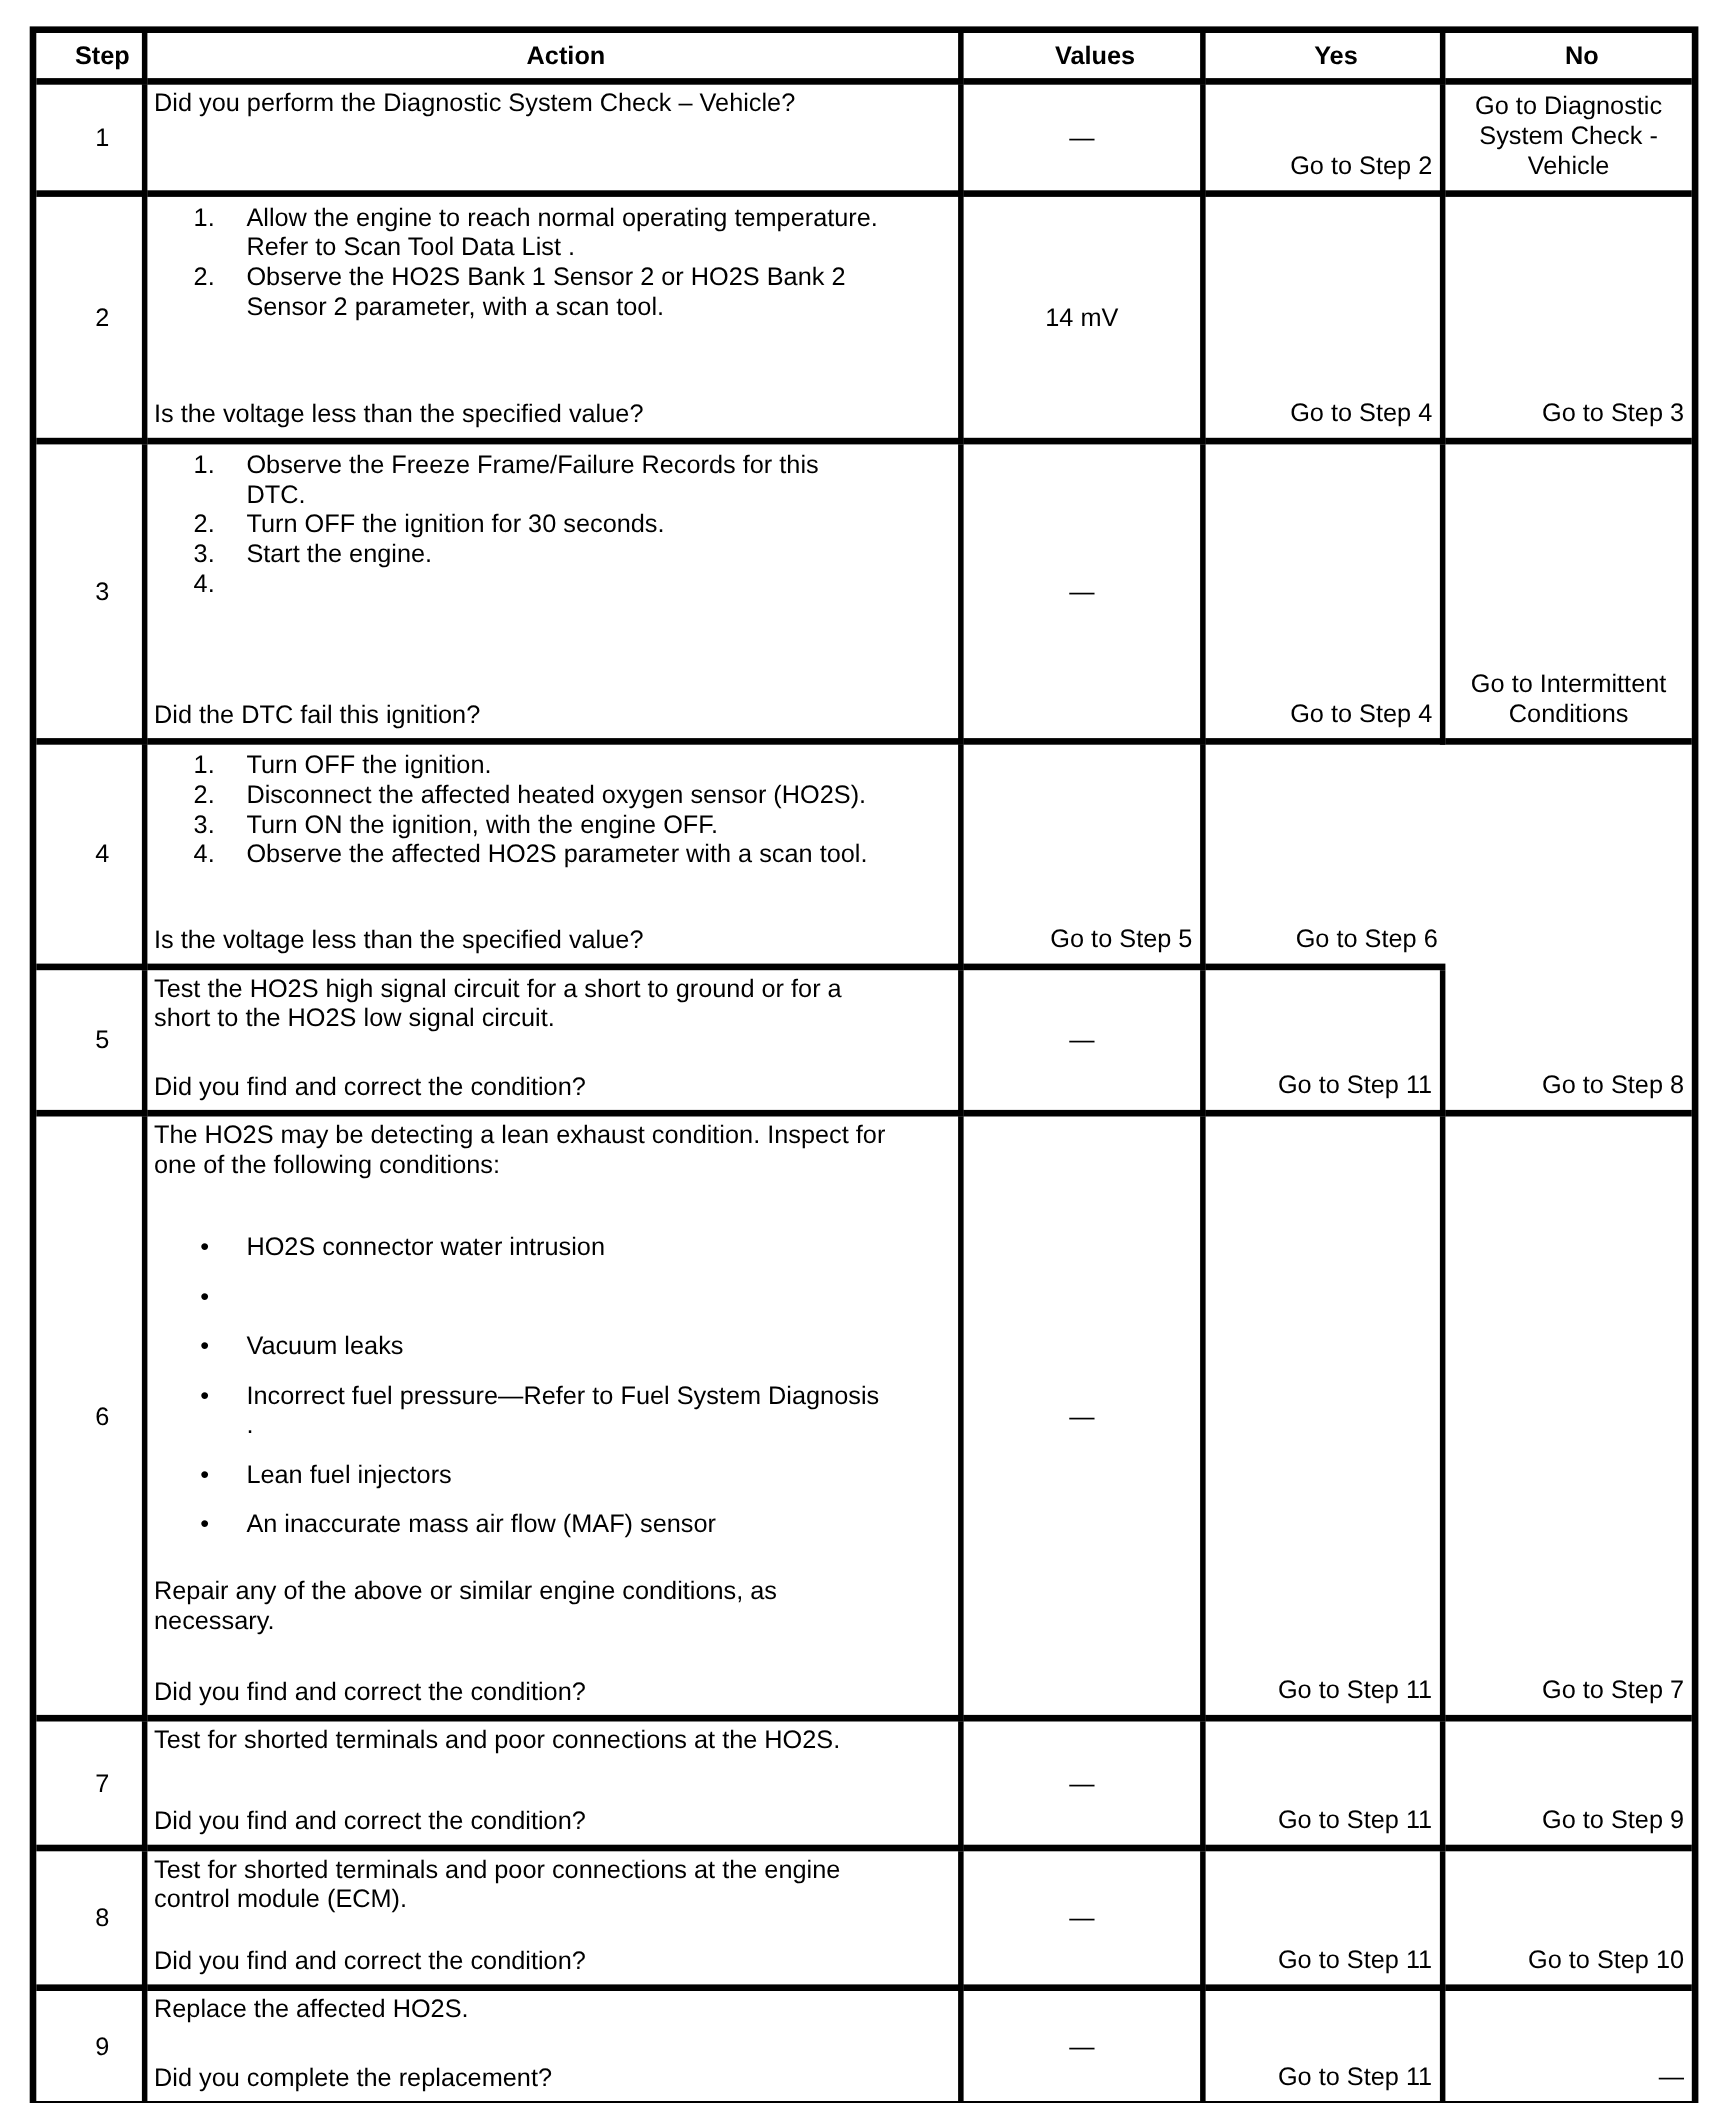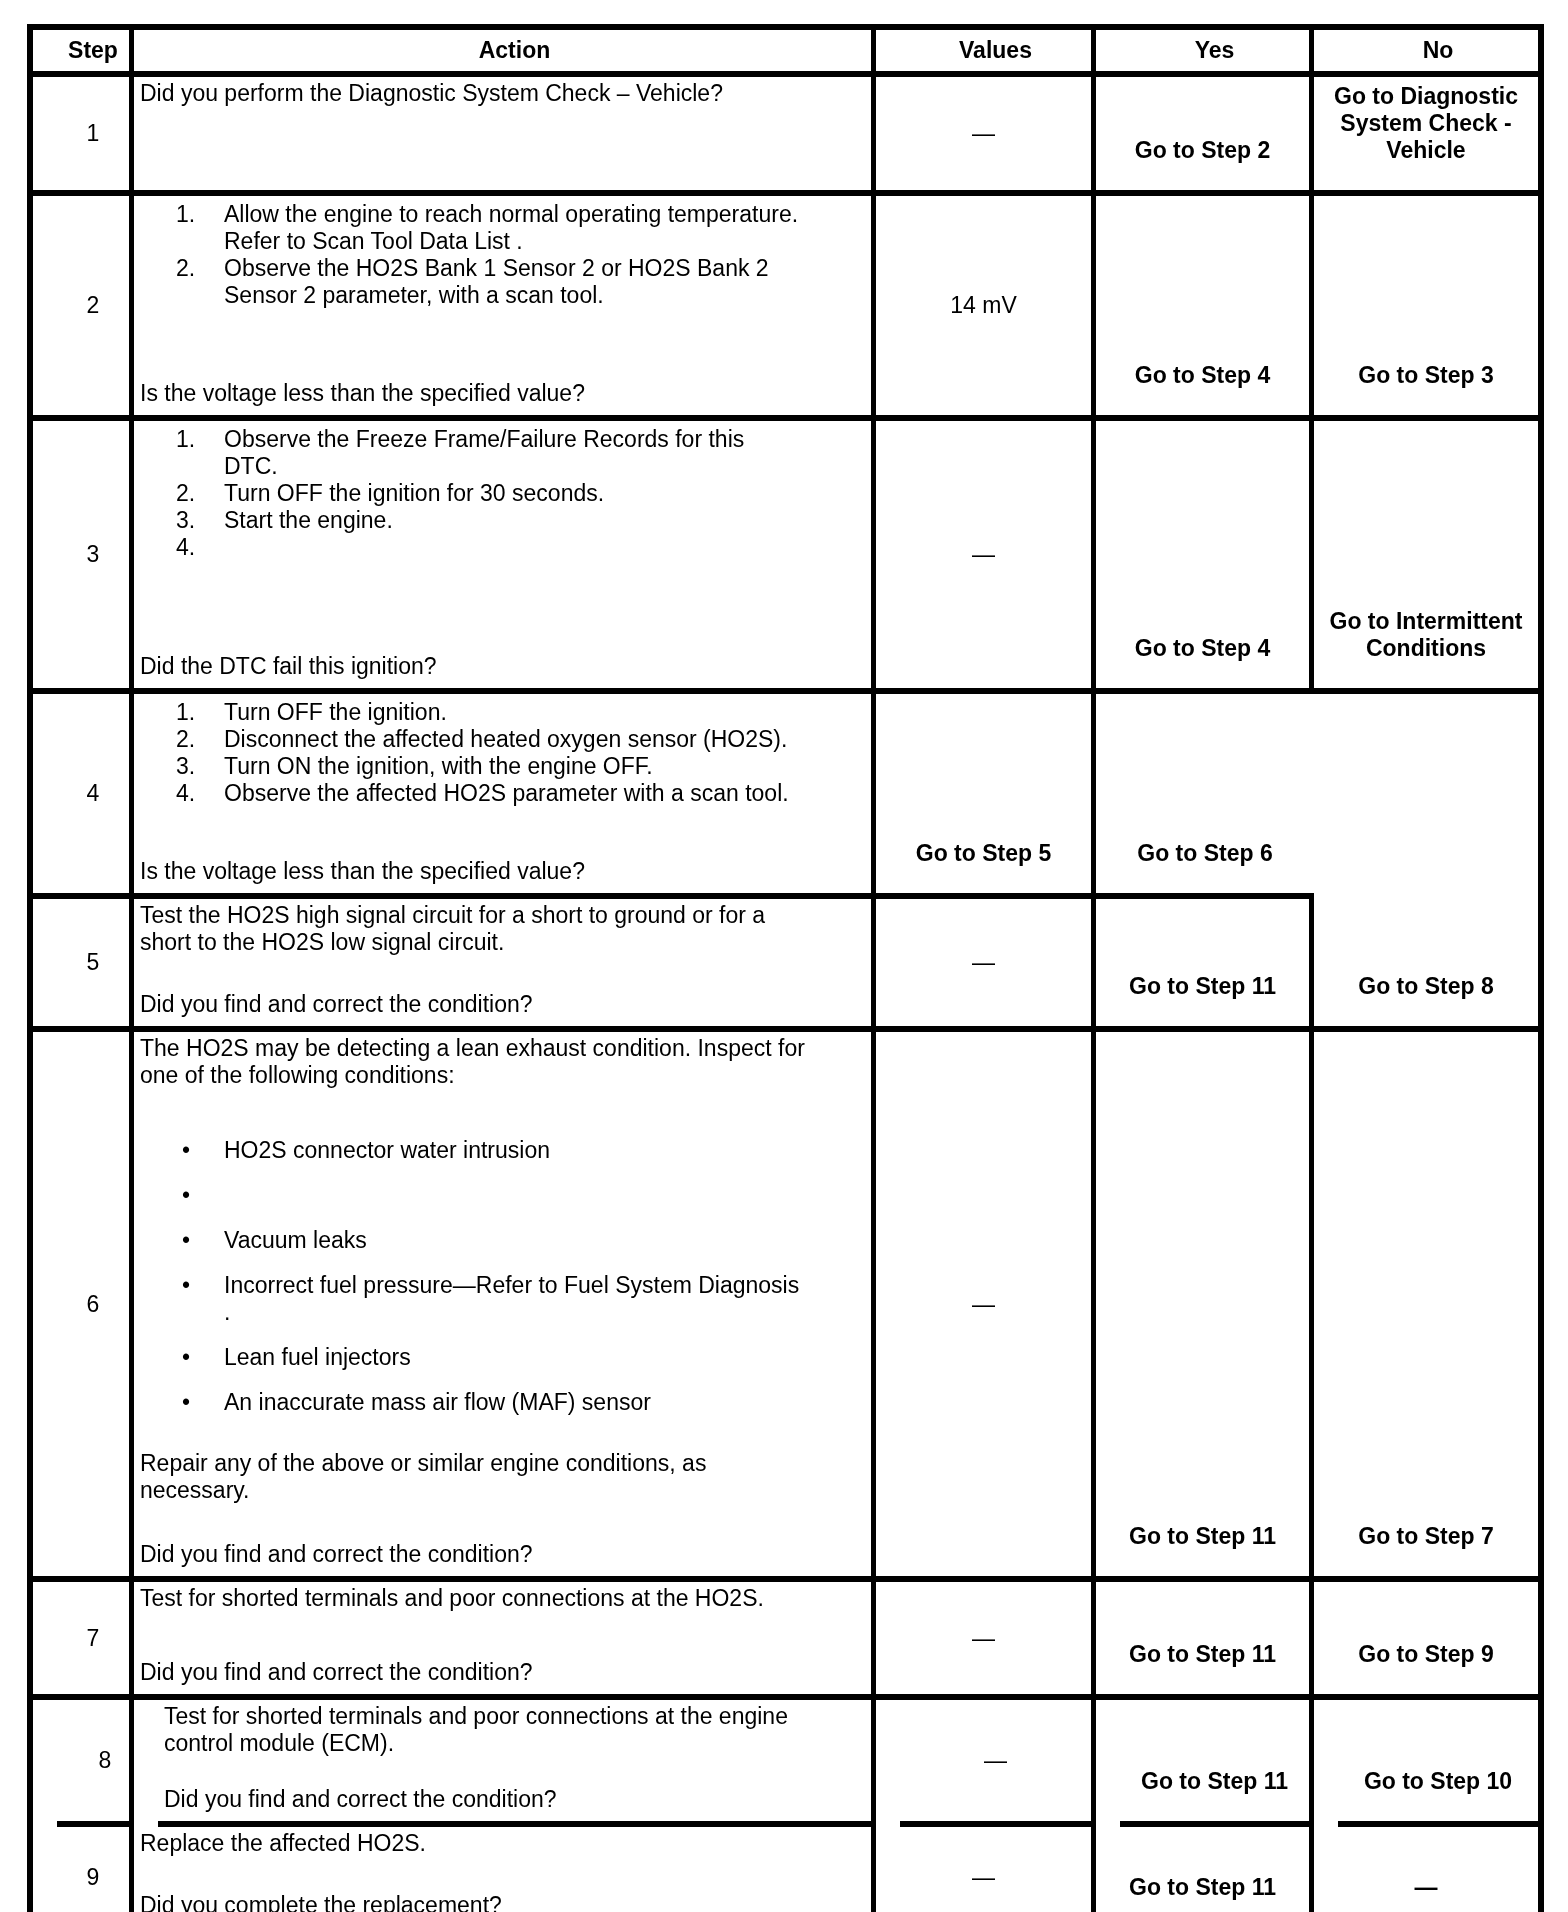--- a/index.html
+++ b/index.html
@@ -34,21 +34,21 @@
 
   
   .rh-0 .cell { min-height: 47px; }
   .rh-1 .cell { min-height: 95px; }
   .rh-2 .cell { min-height: 225px; }
   .rh-3 .cell { min-height: 273px; }
   .rh-4 .cell { min-height: 205px; }
   .rh-5 .cell { min-height: 133px; }
   .rh-6 .cell { min-height: 550px; }
   .rh-7 .cell { min-height: 118px; }
-  .rh-8 .cell { min-height: 127px; margin-left: 24px; }
+  .rh-8 .cell { min-height: 127px; }
   .rh-9 .cell { min-height: 100px; }
 
   .header-row .cell {
     display: flex; align-items: center; justify-content: center;
     font-weight: bold;
     text-align: center;
   }
 
   .step-cell {
     display: flex; align-items: center; justify-content: center;
@@ -75,24 +75,23 @@
   .blist .list-marker { padding-left: 6px; }
   .list-text { white-space: pre-line; }
 
   .values-cell {
     display: flex; align-items: center; justify-content: center;
     text-align: center;
     padding: 4px 6px;
   }
   .yes-cell, .no-cell {
     display: flex; flex-direction: column;
-    justify-content: flex-end; align-items: center;
+    justify-content: flex-end; align-items: flex-end;
     text-align: center;
-    padding: 6px 7px 26px 7px;
-    font-weight: bold;
+    padding: 6px 7px 9px 7px;
   }
 </style>
 </head>
 <body>
 
 <div class="dtable">
   <div class="trow header-row rh-0">
     <div class="cell">
         <span>Step</span>
       </div>

